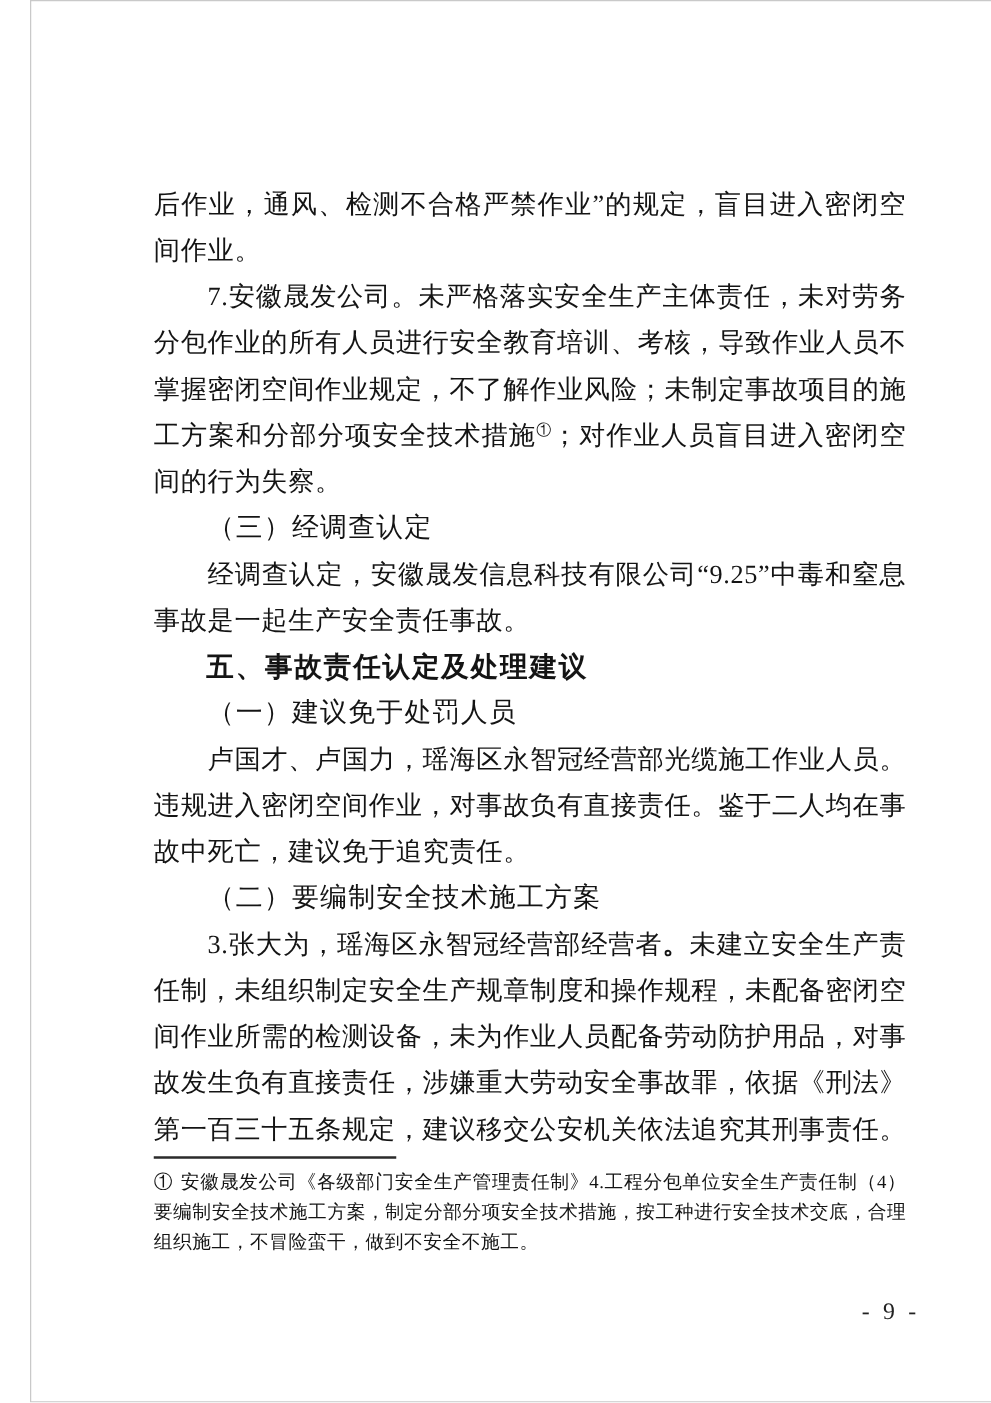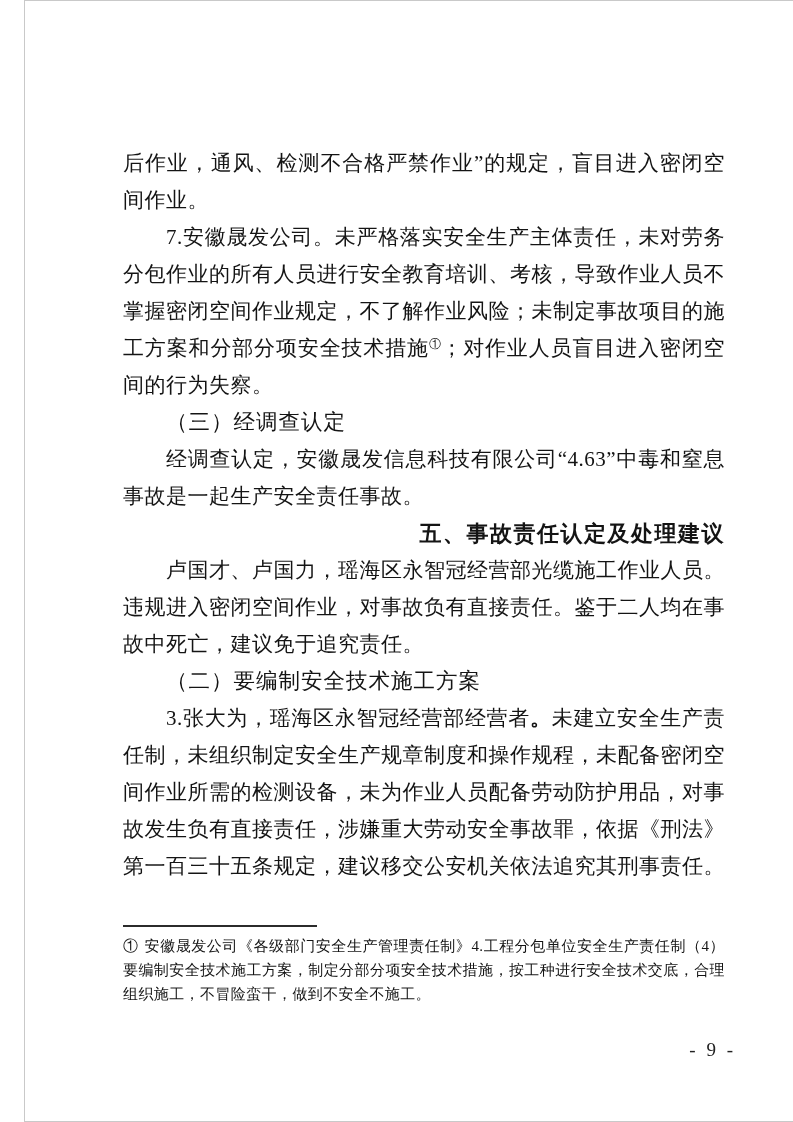--- a/index.html
+++ b/index.html
@@ -34,21 +34,20 @@
   }
   p.indent { text-indent: 43px; }
   p.hei {
     margin: 0;
     font-family: "Liberation Sans", "DejaVu Sans", sans-serif;
     font-weight: bold;
     font-size: 22px;
     line-height: 37px;
     letter-spacing: 1.5px;
     text-indent: 42px;
-    text-align: right;
   }
   p.kai {
     margin: 0;
     font-size: 21.5px;
     line-height: 37px;
     letter-spacing: 1px;
     text-indent: 43px;
   }
   sup.fn-ref {
     font-size: 12px;
@@ -92,24 +91,25 @@
 <div class="page">
 
   <div class="content">
 
     <p class="body-par">后作业，通风、检测不合格严禁作业”的规定，盲目进入密闭空间作业。</p>
 
     <p class="body-par indent"><span>7.安徽晟发公司。未严格落实安全生产主体责任，未对劳务分包作业的所有人员进行安全教育培训、考核，导致作业人员不掌握密闭空间作业规定，不了解作业风险；未制定事故项目的施工方案和分部分项安全技术措施</span><sup class="fn-ref">①</sup><span>；对作业人员盲目进入密闭空间的行为失察。</span></p>
 
     <p class="kai">（三）经调查认定</p>
 
-    <p class="body-par indent">经调查认定，安徽晟发信息科技有限公司“4.63”中毒和窒息事故是一起生产安全责任事故。</p>
+    <p class="body-par indent">经调查认定，安徽晟发信息科技有限公司“9.25”中毒和窒息事故是一起生产安全责任事故。</p>
 
     <p class="hei">五、事故责任认定及处理建议</p>
 
+    <p class="kai">（一）建议免于处罚人员</p>
 
     <p class="body-par indent">卢国才、卢国力，瑶海区永智冠经营部光缆施工作业人员。违规进入密闭空间作业，对事故负有直接责任。鉴于二人均在事故中死亡，建议免于追究责任。</p>
 
     <p class="kai">（二）要编制安全技术施工方案</p>
 
     <p class="body-par indent"><span>3.张大为，瑶海区永智冠经营部经营者</span><span class="bold-dot">。</span><span>未建立安全生产责任制，未组织制定安全生产规章制度和操作规程，未配备密闭空间作业所需的检测设备，未为作业人员配备劳动防护用品，对事故发生负有直接责任，涉嫌重大劳动安全事故罪，依据《刑法》第一百三十五条规定，建议移交公安机关依法追究其刑事责任。</span></p>
 
   </div>
 
   <div class="footnote-block">

